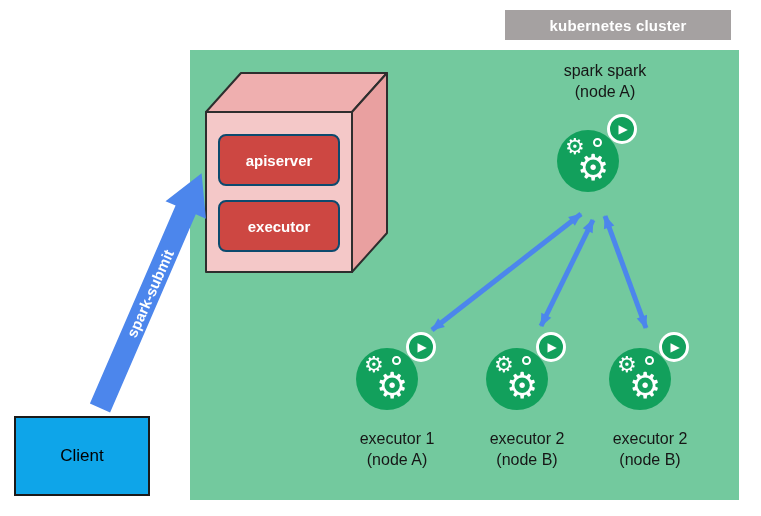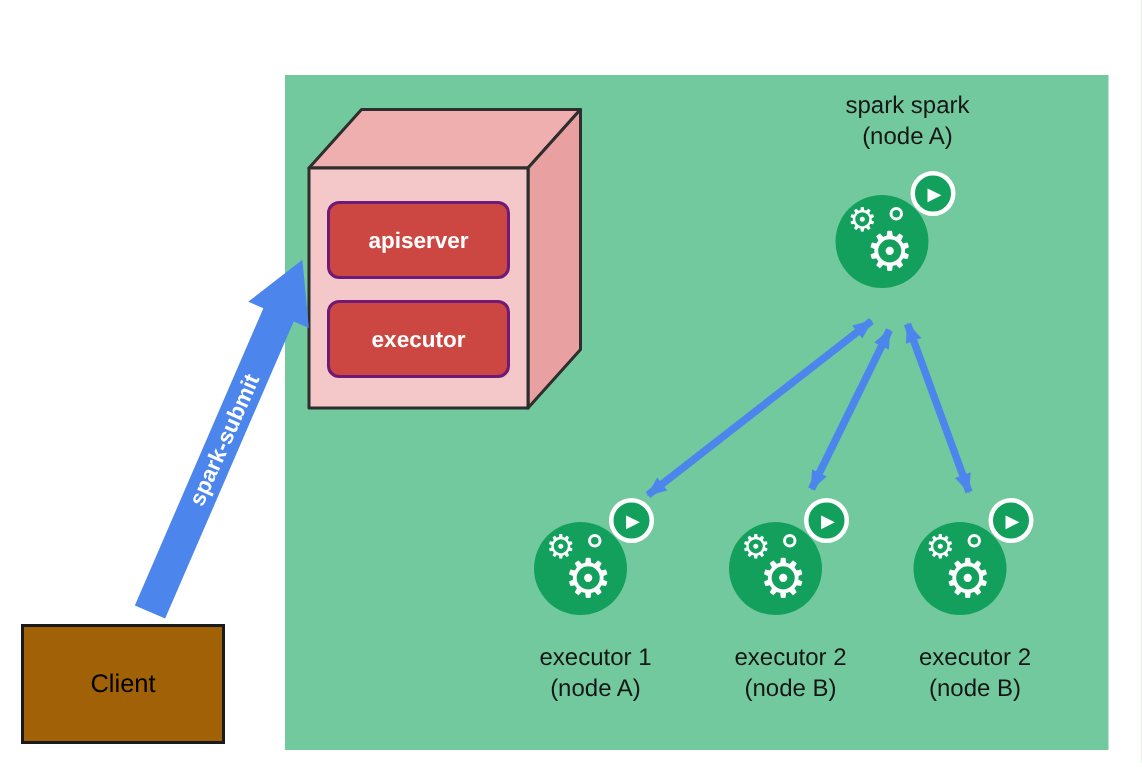--- a/index.html
+++ b/index.html
@@ -12,21 +12,21 @@
     background:#73C99E;
   }
   .cluster-label {
     position:absolute; left:505px; top:10px; width:226px; height:30px;
     background:#A5A1A1; color:#ffffff; font-weight:bold; font-size:15px;
     display:flex; align-items:center; justify-content:center; letter-spacing:0.2px;
   }
   .svg-layer { position:absolute; left:0; top:0; }
   .component-box {
     position:absolute; left:218px; width:122px; height:52px;
-    background:#CD4742; border:2px solid #701a75; border-radius:8px;
+    background:#CD4742; border:2px solid #0c4a6e; border-radius:8px;
     color:#ffffff; font-weight:bold; font-size:15px;
     display:flex; align-items:center; justify-content:center; box-sizing:border-box;
   }
   .box-apiserver { top:134px; }
   .box-scheduler { top:200px; }
   .node-label {
     position:absolute; width:130px; text-align:center;
     color:#161616; font-size:16px; line-height:21px;
   }
   .spark-icon { position:absolute; width:86px; height:86px; }
@@ -42,21 +42,21 @@
     border:2px solid #ffffff; border-radius:50%;
   }
   .play-circle {
     position:absolute; right:4px; top:2px; width:24px; height:24px;
     background:#12A05C; border:3px solid #ffffff; border-radius:50%;
     display:flex; align-items:center; justify-content:center;
   }
   .play-glyph { color:#ffffff; font-size:12px; line-height:1; margin-left:2px; }
   .client-box {
     position:absolute; left:14px; top:416px; width:136px; height:80px;
-    background:#a16207; border:2px solid #1a1a1a; box-sizing:border-box;
+    background:#0ea5e9; border:2px solid #1a1a1a; box-sizing:border-box;
     display:flex; align-items:center; justify-content:center;
     font-size:17px; color:#000000;
   }
   .spark-submit-label {
     position:absolute; left:83px; top:285px; width:134px; text-align:center;
     color:#ffffff; font-weight:bold; font-size:15px;
     transform:rotate(-66deg);
   }
 </style>
 </head>
@@ -80,20 +80,21 @@
     <polygon points="352,112 387,73 387,233 352,272" fill="#E9A0A0" stroke="#2E2E2E" stroke-width="2" stroke-linejoin="round"></polygon>
     <polygon points="206,112 352,112 352,272 206,272" fill="#F4C8C8" stroke="#2E2E2E" stroke-width="2" stroke-linejoin="round"></polygon>
 
     <polygon points="89.9,403.6 175.6,205.5 165.5,201.2 201.6,173.2 205.9,218.7 195.8,214.3 110.1,412.4" fill="#4C86EC"></polygon>
 
     <line x1="581" y1="214" x2="432" y2="330" stroke="#4C86EC" stroke-width="5" marker-start="url(#ahr)" marker-end="url(#ah)"></line>
     <line x1="593" y1="220" x2="541" y2="326" stroke="#4C86EC" stroke-width="5" marker-start="url(#ahr)" marker-end="url(#ah)"></line>
     <line x1="605" y1="216" x2="646" y2="328" stroke="#4C86EC" stroke-width="5" marker-start="url(#ahr)" marker-end="url(#ah)"></line>
   </svg>
 
+  <div class="cluster-label">kubernetes cluster</div>
 
   <div class="component-box box-apiserver">apiserver</div>
   <div class="component-box box-scheduler">executor</div>
 
   <div class="node-label" style="left:540px;top:60px">
     <div>spark spark</div>
     <div>(node A)</div>
   </div>
   <div class="spark-icon" style="left:555px;top:112px">
     <div class="pod-circle"></div>

